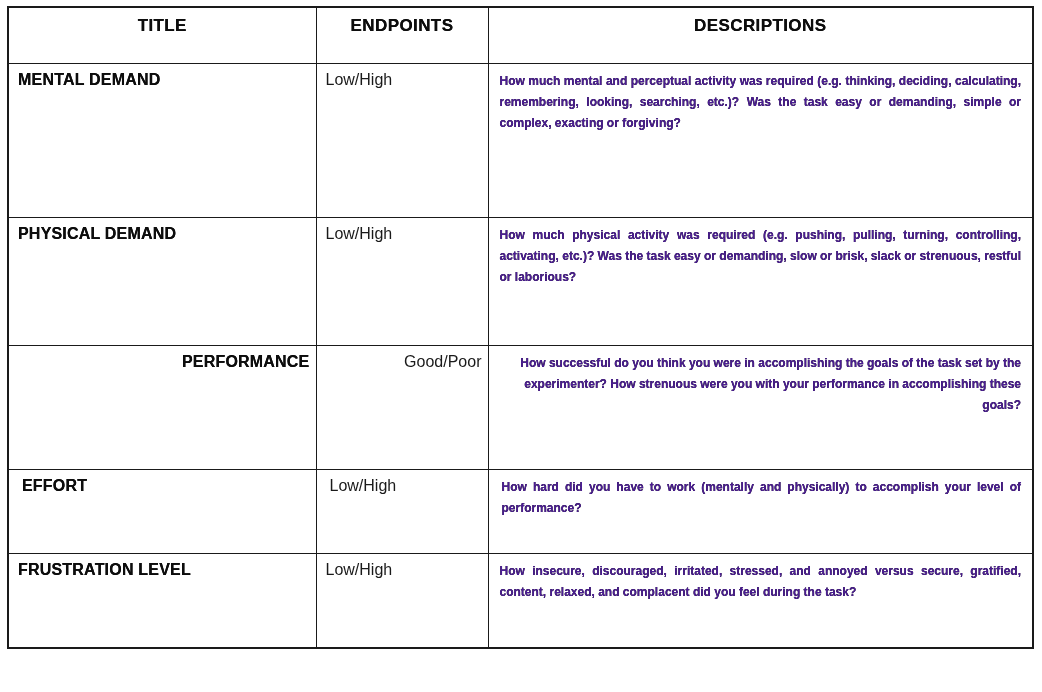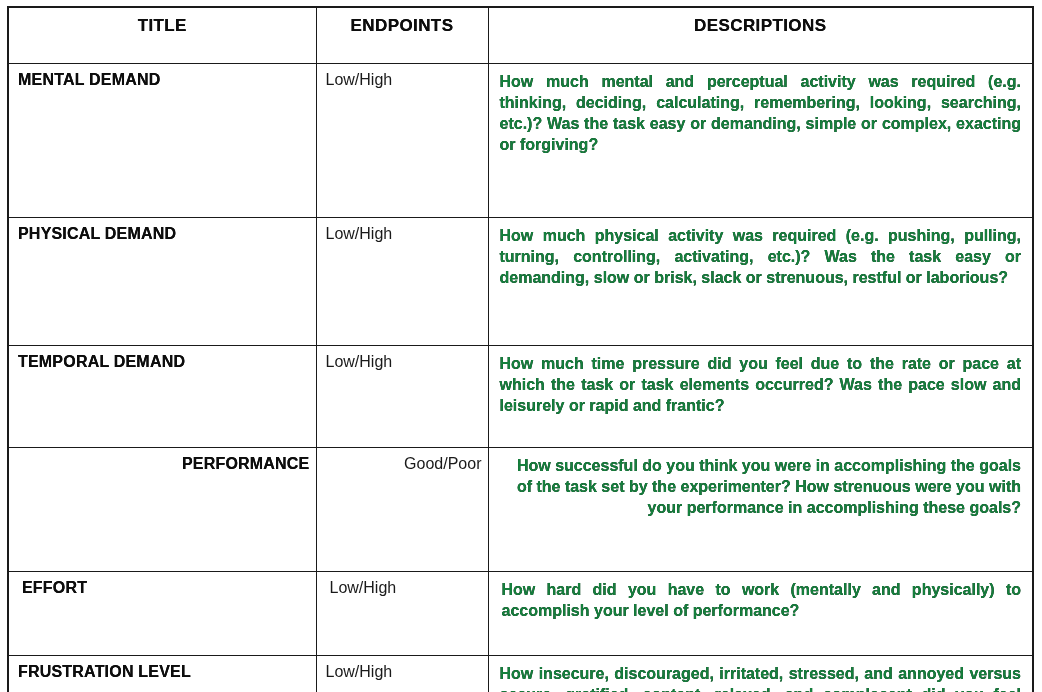--- a/index.html
+++ b/index.html
@@ -66,26 +66,26 @@
   }
   td.endpoint-cell {
     font-weight: normal;
     font-size: 16px;
     padding: 7px 6px 6px 9px;
     white-space: nowrap;
     color: #1a1a1a;
   }
   td.desc-cell {
     font-weight: bold;
-    font-size: 16px;
+    font-size: 12px;
     line-height: 21px;
     text-align: justify;
     text-justify: inter-word;
     padding: 7px 11px 8px 11px;
-    color: #15803d;
+    color: #4c1d95;
     text-shadow: 0 0 0.5px #000;
     hyphens: none;
   }
 
   
   tr.r-mental td    { height: 138px; margin-left: 8px; }
   tr.r-physical td  { height: 112px; margin-left: 32px; }
   tr.r-temporal td  { height: 86px;  }
   tr.r-performance td { height: 108px; text-align: right; }
   tr.r-effort td    { height: 68px; padding-left: 13px;  }
@@ -118,25 +118,20 @@
         <td class="endpoint-cell">Low/High</td>
         <td class="desc-cell">How much mental and perceptual activity was required (e.g. thinking, deciding, calculating, remembering, looking, searching, etc.)? Was the task easy or demanding, simple or complex, exacting or forgiving?</td>
       </tr>
 
       <tr class="r-physical">
         <td class="title-cell">PHYSICAL DEMAND</td>
         <td class="endpoint-cell">Low/High</td>
         <td class="desc-cell">How much physical activity was required (e.g. pushing, pulling, turning, controlling, activating, etc.)? Was the task easy or demanding, slow or brisk, slack or strenuous, restful or laborious?</td>
       </tr>
 
-      <tr class="r-temporal">
-        <td class="title-cell">TEMPORAL DEMAND</td>
-        <td class="endpoint-cell">Low/High</td>
-        <td class="desc-cell">How much time pressure did you feel due to the rate or pace at which the task or task elements occurred? Was the pace slow and leisurely or rapid and frantic?</td>
-      </tr>
 
       <tr class="r-performance">
         <td class="title-cell">PERFORMANCE</td>
         <td class="endpoint-cell">Good/Poor</td>
         <td class="desc-cell">How successful do you think you were in accomplishing the goals of the task set by the experimenter? How strenuous were you with your performance in accomplishing these goals?</td>
       </tr>
 
       <tr class="r-effort">
         <td class="title-cell">EFFORT</td>
         <td class="endpoint-cell">Low/High</td>

